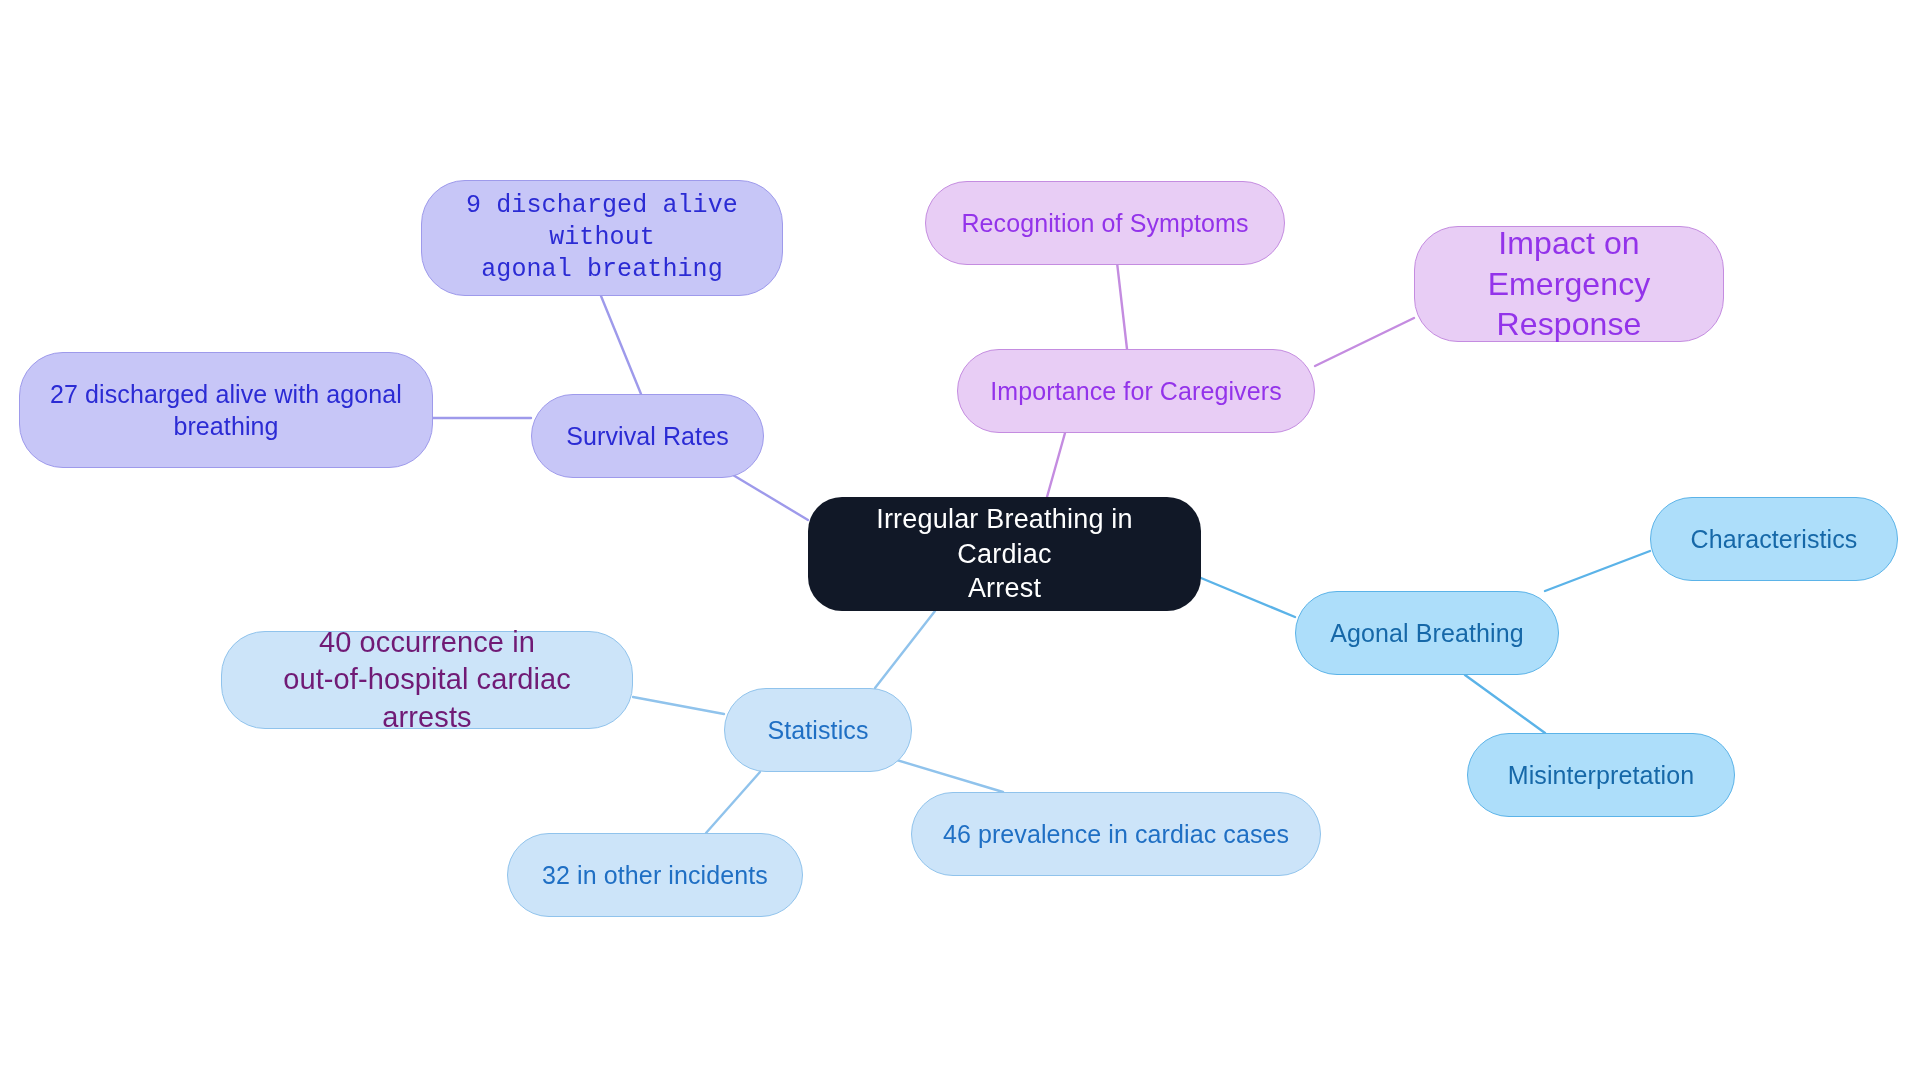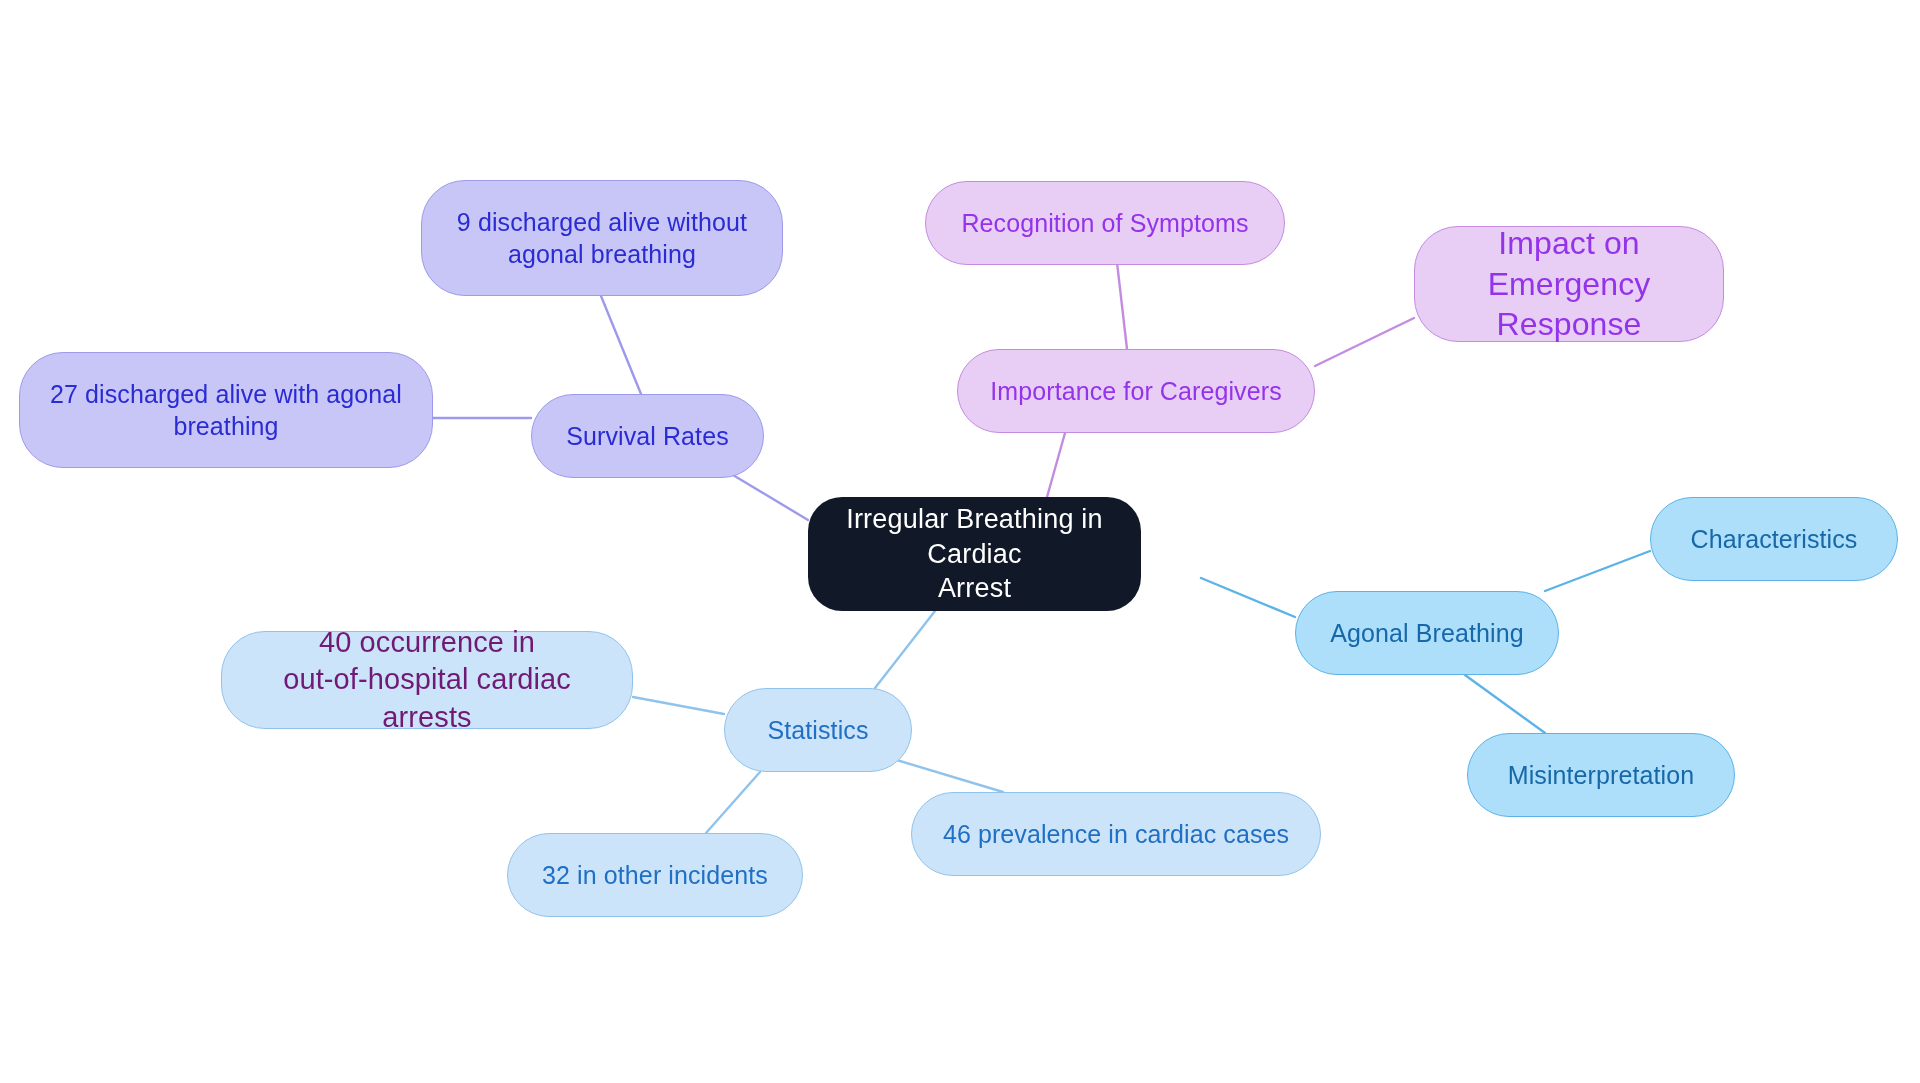--- a/index.html
+++ b/index.html
@@ -67,24 +67,24 @@
       <line x1="1315" y1="366" x2="1414" y2="318" stroke="#c48ce0" stroke-width="2.4" stroke-linecap="round"></line>
       <line x1="1201" y1="578" x2="1295" y2="617" stroke="#5bb3e8" stroke-width="2.4" stroke-linecap="round"></line>
       <line x1="1545" y1="591" x2="1650" y2="551" stroke="#5bb3e8" stroke-width="2.4" stroke-linecap="round"></line>
       <line x1="1465" y1="675" x2="1545" y2="733" stroke="#5bb3e8" stroke-width="2.4" stroke-linecap="round"></line>
       <line x1="935" y1="611" x2="875" y2="688" stroke="#90c3ec" stroke-width="2.4" stroke-linecap="round"></line>
       <line x1="724" y1="714" x2="633" y2="697" stroke="#90c3ec" stroke-width="2.4" stroke-linecap="round"></line>
       <line x1="760" y1="772" x2="706" y2="833" stroke="#90c3ec" stroke-width="2.4" stroke-linecap="round"></line>
       <line x1="880" y1="755" x2="1003" y2="792" stroke="#90c3ec" stroke-width="2.4" stroke-linecap="round"></line>
     </svg>
   <div id="node-layer">
-      <div class="node node-root" style="left: 808px; top: 497px; width: 333px; height: 114px; font-size: 27px; background: rgb(17, 24, 39); color: rgb(255, 255, 255); border-color: transparent;"><span class="node-label">Irregular Breathing in Cardiac
+      <div class="node node-root" style="left: 808px; top: 497px; width: 393px; height: 114px; font-size: 27px; background: rgb(17, 24, 39); color: rgb(255, 255, 255); border-color: transparent;"><span class="node-label">Irregular Breathing in Cardiac
 Arrest</span></div>
       <div class="node" style="left: 531px; top: 394px; width: 233px; height: 84px; font-size: 25px; background: rgb(199, 198, 247); color: rgb(43, 43, 212); border-color: rgb(158, 154, 235);"><span class="node-label">Survival Rates</span></div>
-      <div class="node" style="left: 421px; top: 180px; width: 362px; height: 116px; font-size: 25px; background: rgb(199, 198, 247); color: rgb(43, 43, 212); border-color: rgb(158, 154, 235);"><span class="node-label">9 discharged alive without
+      <div class="node" style="left: 421px; top: 180px; width: 362px; height: 116px; font-size: 25px; background: rgb(199, 198, 247); color: rgb(43, 43, 212); border-color: rgb(158, 154, 235); font-family: Liberation Mono, monospace;"><span class="node-label">9 discharged alive without
 agonal breathing</span></div>
       <div class="node" style="left: 19px; top: 352px; width: 414px; height: 116px; font-size: 25px; background: rgb(199, 198, 247); color: rgb(43, 43, 212); border-color: rgb(158, 154, 235);"><span class="node-label">27 discharged alive with agonal
 breathing</span></div>
       <div class="node" style="left: 957px; top: 349px; width: 358px; height: 84px; font-size: 25px; background: rgb(232, 205, 245); color: rgb(147, 51, 234); border-color: rgb(196, 140, 224);"><span class="node-label">Importance for Caregivers</span></div>
       <div class="node" style="left: 925px; top: 161px; width: 360px; height: 84px; font-size: 25px; background: rgb(232, 205, 245); color: rgb(147, 51, 234); border-color: rgb(196, 140, 224); margin-top: 20px;"><span class="node-label">Recognition of Symptoms</span></div>
       <div class="node" style="left: 1414px; top: 226px; width: 310px; height: 116px; font-size: 32px; background: rgb(232, 205, 245); color: rgb(147, 51, 234); border-color: rgb(196, 140, 224);"><span class="node-label">Impact on Emergency
 Response</span></div>
       <div class="node" style="left: 1295px; top: 591px; width: 264px; height: 84px; font-size: 25px; background: rgb(173, 222, 250); color: rgb(22, 104, 168); border-color: rgb(91, 179, 232);"><span class="node-label">Agonal Breathing</span></div>
       <div class="node" style="left: 1650px; top: 497px; width: 248px; height: 84px; font-size: 25px; background: rgb(173, 222, 250); color: rgb(22, 104, 168); border-color: rgb(91, 179, 232);"><span class="node-label">Characteristics</span></div>
       <div class="node" style="left: 1467px; top: 733px; width: 268px; height: 84px; font-size: 25px; background: rgb(173, 222, 250); color: rgb(22, 104, 168); border-color: rgb(91, 179, 232);"><span class="node-label">Misinterpretation</span></div>

